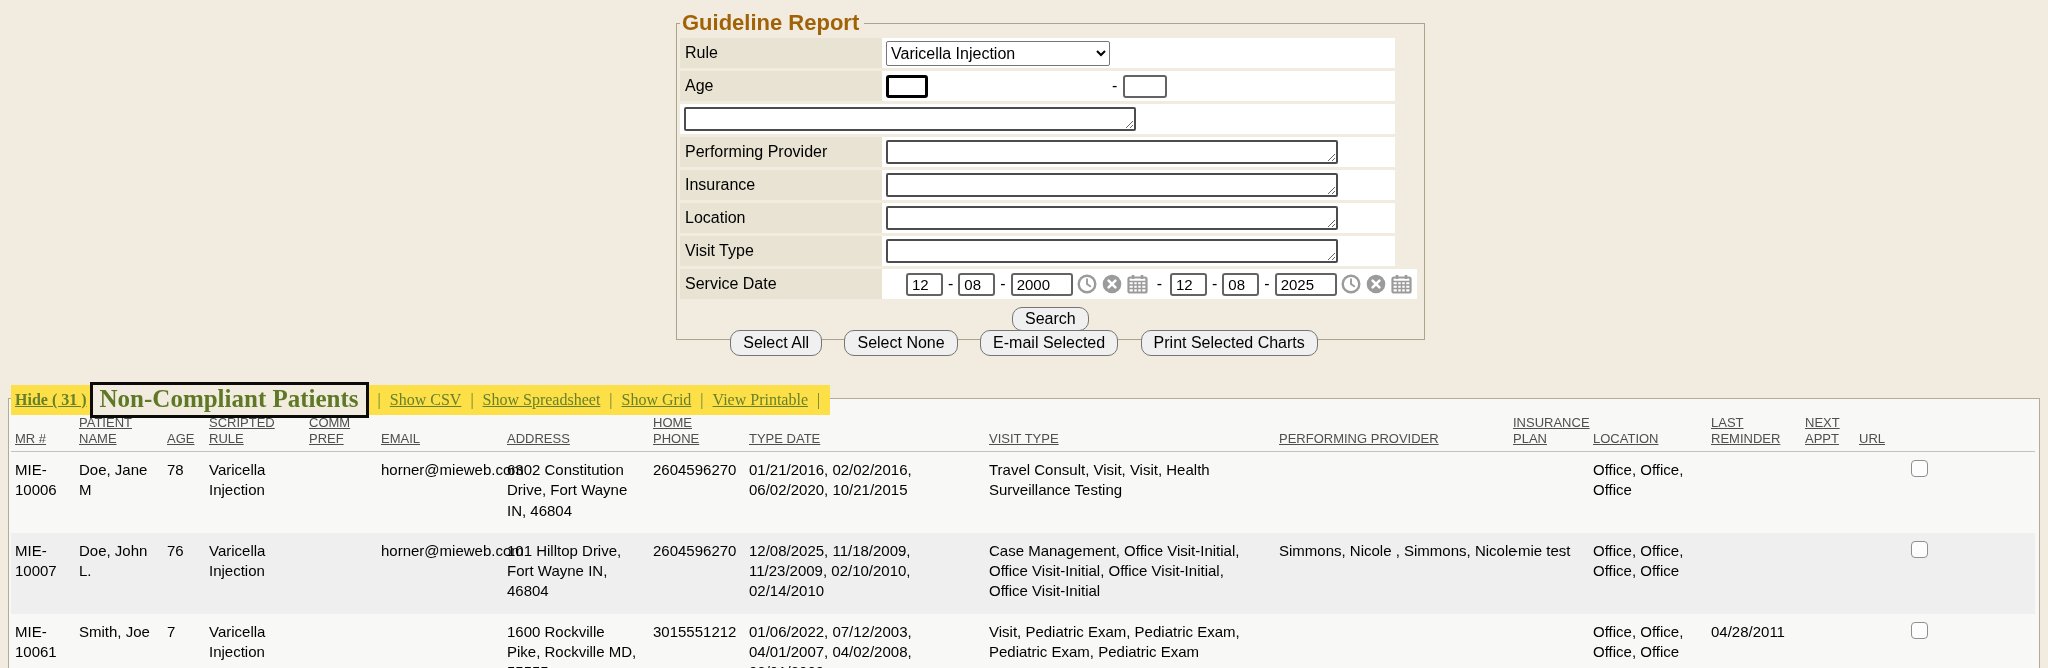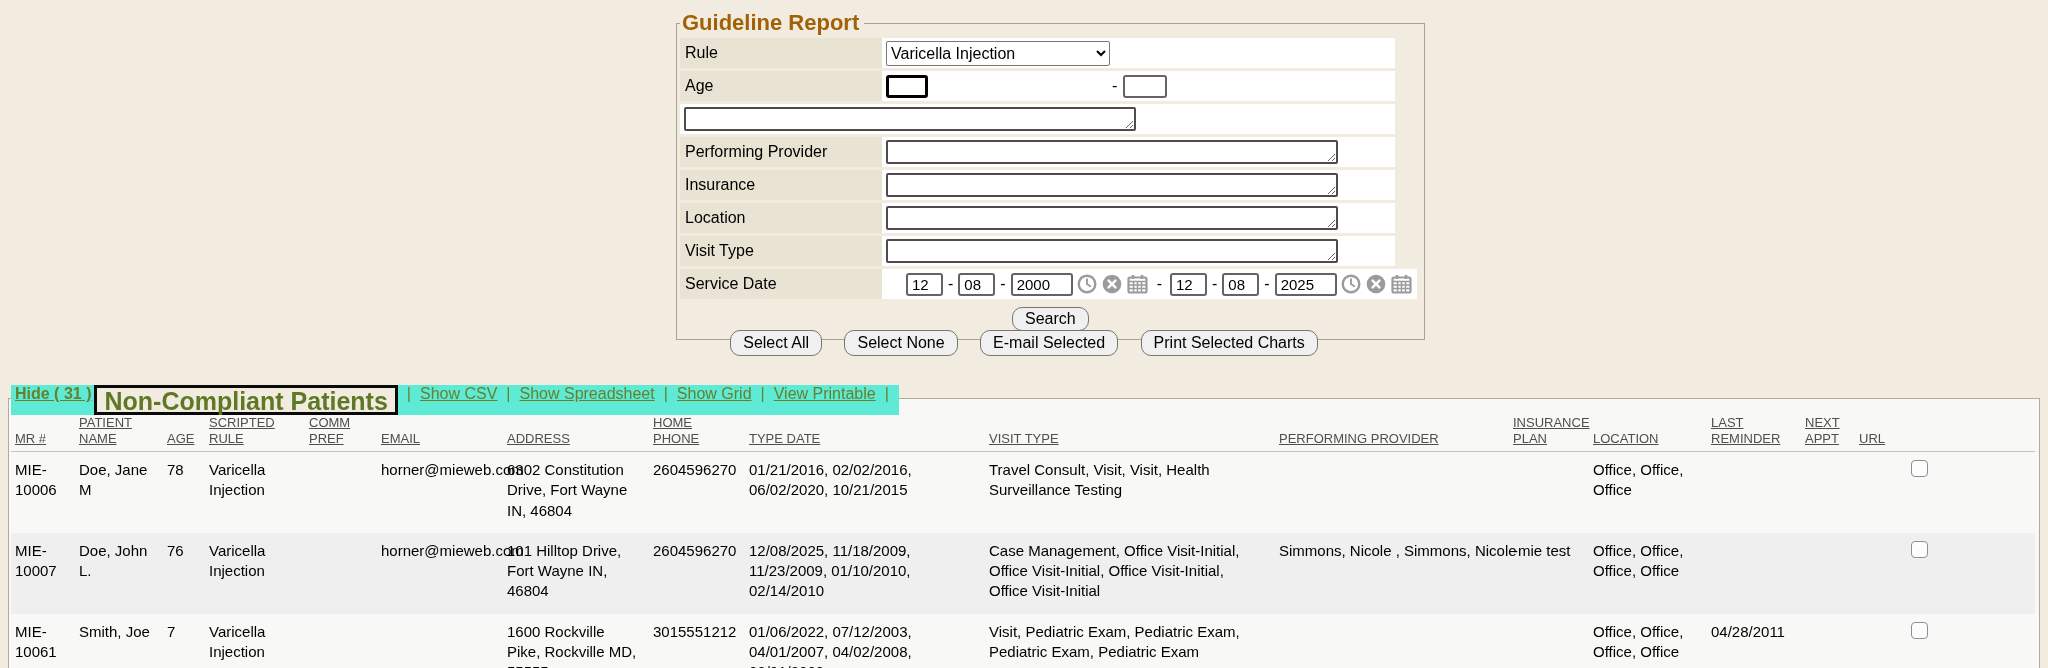--- a/index.html
+++ b/index.html
@@ -67,22 +67,22 @@
   .actions-row { position:absolute; top:330px; left:0; width:2048px; text-align:center; }
   .actions-row .std-btn { margin:0 9px; padding:3px 12px; }
 
   
   .patients-fieldset {
     position:absolute; left:8px; top:398px; width:2032px; height:340px;
     border:1px solid #b3ab99; background:#f8f8f6;
   }
   .legend-row {
     position:absolute; top:-14px; left:2px; height:30px;
-    display:flex; gap:9px;
-    background:#5eead4; padding:0 10px 0 4px; font-size:16px; white-space:nowrap;
+    display:flex; align-items:center; gap:9px;
+    background:#fde047; padding:0 10px 0 4px; font-size:16px; white-space:nowrap;font-family:Liberation Serif, serif;
   }
   .link { color:#67802c; text-decoration:underline; cursor:pointer; }
   .hide-link { font-weight:bold; }
   .pipe { color:#67802c; }
   .title-box {
     border:3px solid #0a0a0a; background:#f1ecdf;
     padding:0 7px 2px 7px; margin-left:-6px;
     font-size:25px; font-weight:bold; color:#5e7826; line-height:1.1;
   }
 
@@ -317,21 +317,21 @@
       </tr>
       <tr class="row-alt">
         <td>MIE-10007</td>
         <td>Doe, John L.</td>
         <td>76</td>
         <td>Varicella Injection</td>
         <td></td>
         <td>horner@mieweb.com</td>
         <td>101 Hilltop Drive, Fort Wayne IN, 46804</td>
         <td>2604596270</td>
-        <td>12/08/2025, 11/18/2009, 11/23/2009, 01/10/2010, 02/14/2010</td>
+        <td>12/08/2025, 11/18/2009, 11/23/2009, 02/10/2010, 02/14/2010</td>
         <td>Case Management, Office Visit-Initial, Office Visit-Initial, Office Visit-Initial, Office Visit-Initial</td>
         <td class="cell-nowrap">Simmons, Nicole , Simmons, Nicole</td>
         <td>-mie test</td>
         <td>Office, Office, Office, Office</td>
         <td></td>
         <td></td>
         <td class="url-cell"><span class="checkbox"></span></td>
       </tr>
       <tr>
         <td>MIE-10061</td>

